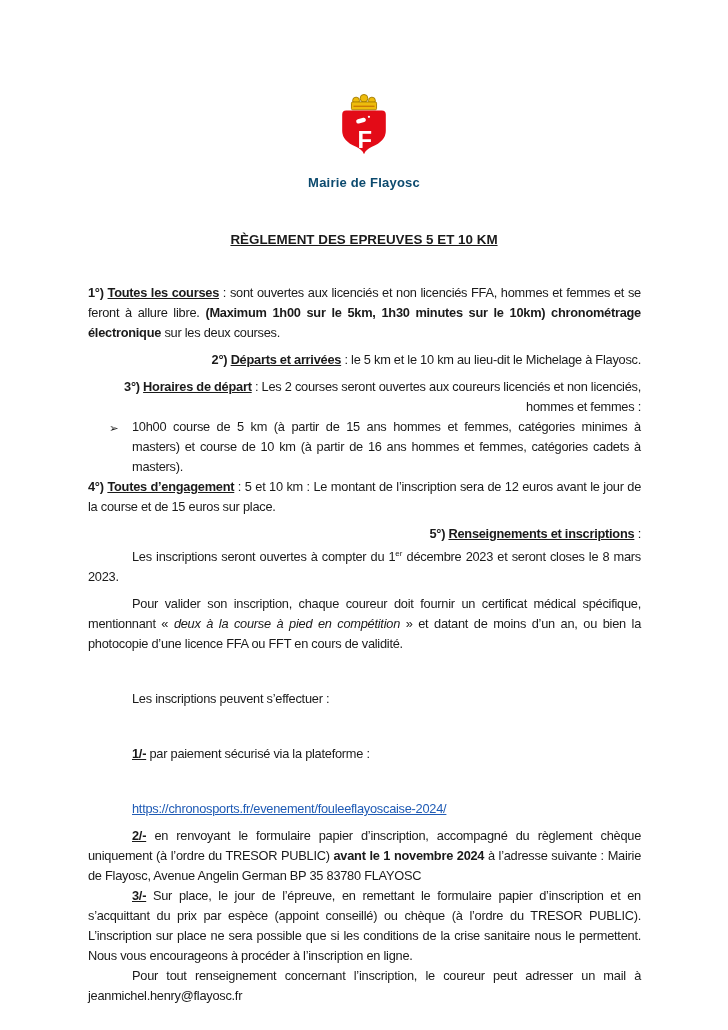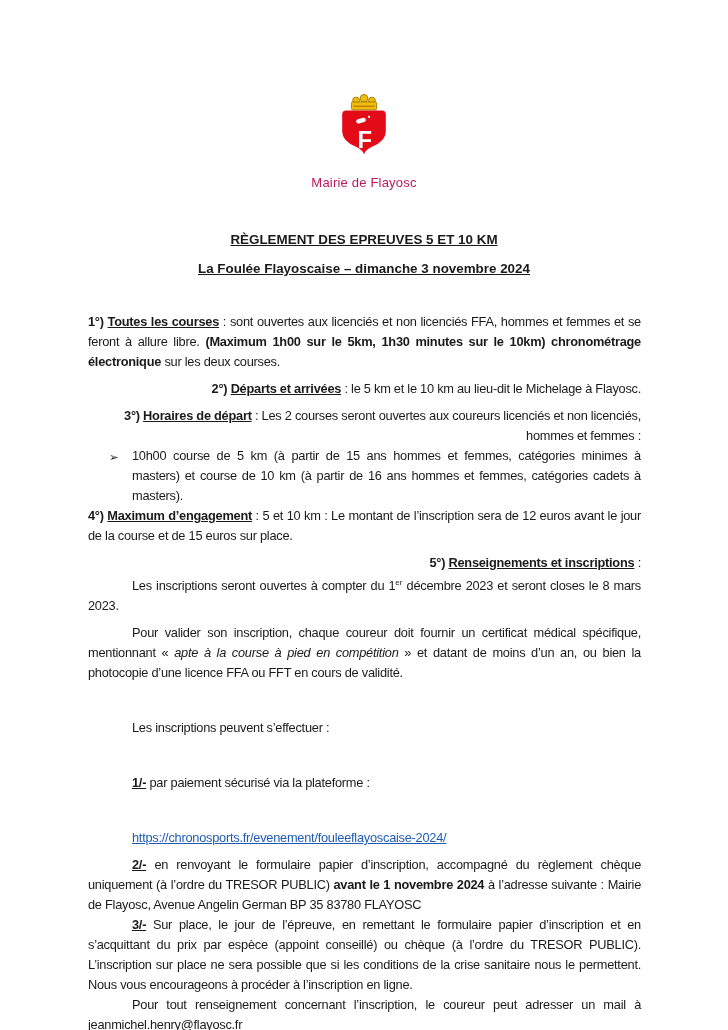--- a/index.html
+++ b/index.html
@@ -9,21 +9,21 @@
     margin:0 auto;
     background:var(--paper,#ffffff);
     overflow:hidden;
     font-family:"Liberation Sans","DejaVu Sans",sans-serif;
     color:var(--text,#1a1a1a);
   }
   .logo-block{padding-top:94px;text-align:center;}
   .logo-svg{display:inline-block;width:54px;height:74px;}
   .logo-caption{
     margin-top:3px;
-    font-size:13px;font-weight:normal;color:#be185d;
+    font-size:13px;font-weight:bold;color:#0c4a6e;
     letter-spacing:0.2px;
   }
   h1.title,h2.title{
     text-align:center;font-size:13.4px;font-weight:bold;
     text-decoration:underline;
     margin:0;color:var(--text,#1a1a1a);
   }
   h1.title{margin-top:42px;}
   h2.title{margin-top:14px;}
   .content{
@@ -62,43 +62,42 @@
       </g>
       <path d="M13 25 h54 q6 0 6 6 v25 q0 15 -21 24 q-9 4 -12 11 q-3 -7 -12 -11 q-21 -9 -21 -24 v-25 q0 -6 6 -6 z" fill="#e30b17"></path>
       <rect x="28" y="37" width="15" height="6.6" rx="3.3" fill="#ffffff" transform="rotate(-16 35.5 40.3)"></rect>
       <circle cx="47.5" cy="34.5" r="1.7" fill="#ffffff"></circle>
       <text x="41" y="81" text-anchor="middle" font-family="Liberation Sans, DejaVu Sans, sans-serif" font-size="36" font-weight="bold" fill="#ffffff">F</text>
     </svg>
     <div class="logo-caption">Mairie de Flayosc</div>
   </div>
 
   <h1 class="title">RÈGLEMENT DES EPREUVES 5 ET 10 KM</h1>
-  <h2 class="title">La Foulée Flayoscaise – dimanche 3 novembre 2024</h2>
 
   <div class="content">
 
 
     <p class="p"><span class="b">1°) </span><span class="b u">Toutes les courses</span><span> : sont ouvertes aux licenciés et non licenciés FFA, hommes et femmes et se feront à allure libre. </span><span class="b">(Maximum 1h00 sur le 5km, 1h30 minutes sur le 10km) chronométrage électronique</span><span> sur les deux courses.</span></p>
 
     <p class="p left"><span class="b">2°) </span><span class="b u">Départs et arrivées</span><span> : le 5 km et le 10 km au lieu-dit le Michelage à Flayosc.</span></p>
 
     <p class="p tight left"><span class="b">3°) </span><span class="b u">Horaires de départ</span><span> : Les 2 courses seront ouvertes aux coureurs licenciés et non licenciés, hommes et femmes :</span></p>
 
     <div class="p tight bullet">
       <span class="marker">➢</span>
       <span><span>10h00 course de 5 km (à partir de 15 ans hommes et femmes, catégories minimes à masters) et course de 10 km (à partir de 16 ans hommes et femmes, catégories cadets à masters).</span></span>
     </div>
 
-    <p class="p"><span class="b">4°) </span><span class="b u">Maximum d’engagement</span><span> : 5 et 10 km : Le montant de l’inscription sera de 12 euros avant le jour de la course et de 15 euros sur place.</span></p>
+    <p class="p"><span class="b">4°) </span><span class="b u">Toutes d’engagement</span><span> : 5 et 10 km : Le montant de l’inscription sera de 12 euros avant le jour de la course et de 15 euros sur place.</span></p>
 
     <p class="p tight left"><span class="b">5°) </span><span class="b u">Renseignements et inscriptions</span><span> :</span></p>
 
     <p class="p indent"><span>Les inscriptions seront ouvertes à compter du 1</span><span class="sup">er</span><span> décembre 2023 et seront closes le 8 mars 2023.</span></p>
 
-    <p class="p indent"><span>Pour valider son inscription, chaque coureur doit fournir un certificat médical spécifique, mentionnant « </span><span class="i">apte à la course à pied en compétition</span><span> » et datant de moins d’un an, ou bien la photocopie d’une licence FFA ou FFT en cours de validité.</span></p>
+    <p class="p indent"><span>Pour valider son inscription, chaque coureur doit fournir un certificat médical spécifique, mentionnant « </span><span class="i">deux à la course à pied en compétition</span><span> » et datant de moins d’un an, ou bien la photocopie d’une licence FFA ou FFT en cours de validité.</span></p>
 
     <p class="p tight block-indent"><span>Les inscriptions peuvent s’effectuer :</span></p>
 
     <p class="p tight block-indent"><span class="b u">1/-</span><span> par paiement sécurisé via la plateforme :</span></p>
 
     <p class="p block-indent"><a class="link" href="#">https://chronosports.fr/evenement/fouleeflayoscaise-2024/</a></p>
 
     <p class="p tight indent"><span class="b u">2/-</span><span> en renvoyant le formulaire papier d’inscription, accompagné du règlement chèque uniquement (à l’ordre du TRESOR PUBLIC) </span><span class="b">avant le 1 novembre 2024</span><span> à l’adresse suivante : Mairie de Flayosc, Avenue Angelin German BP 35 83780 FLAYOSC</span></p>
 
     <p class="p tight indent"><span class="b u">3/-</span><span> Sur place, le jour de l’épreuve, en remettant le formulaire papier d’inscription et en s’acquittant du prix par espèce (appoint conseillé) ou chèque (à l’ordre du TRESOR PUBLIC). L’inscription sur place ne sera possible que si les conditions de la crise sanitaire nous le permettent. Nous vous encourageons à procéder à l’inscription en ligne.</span></p>

